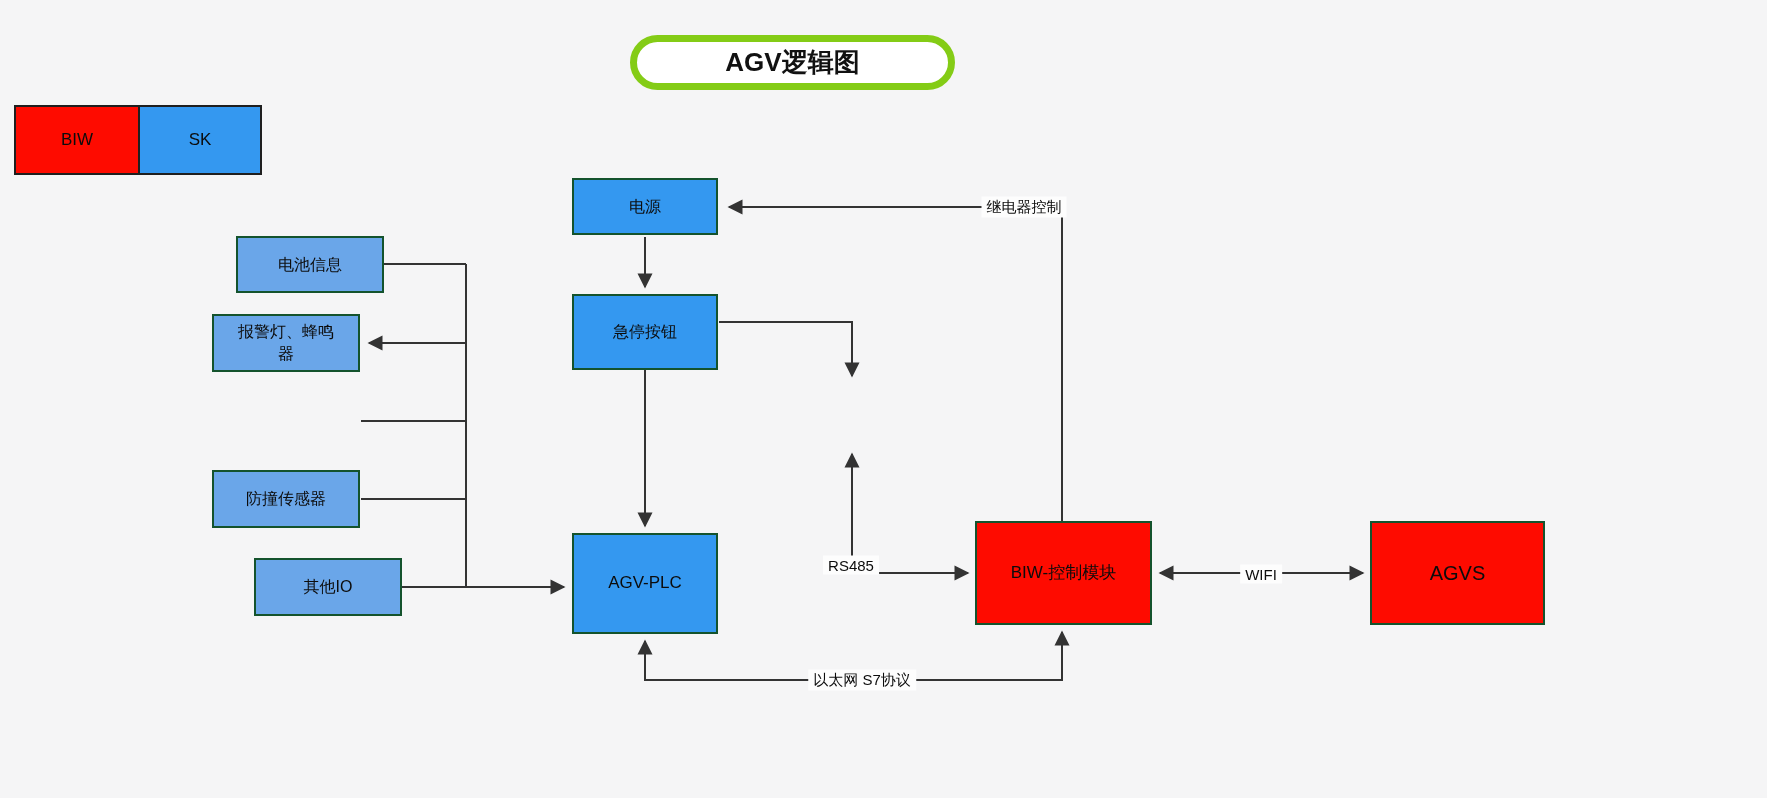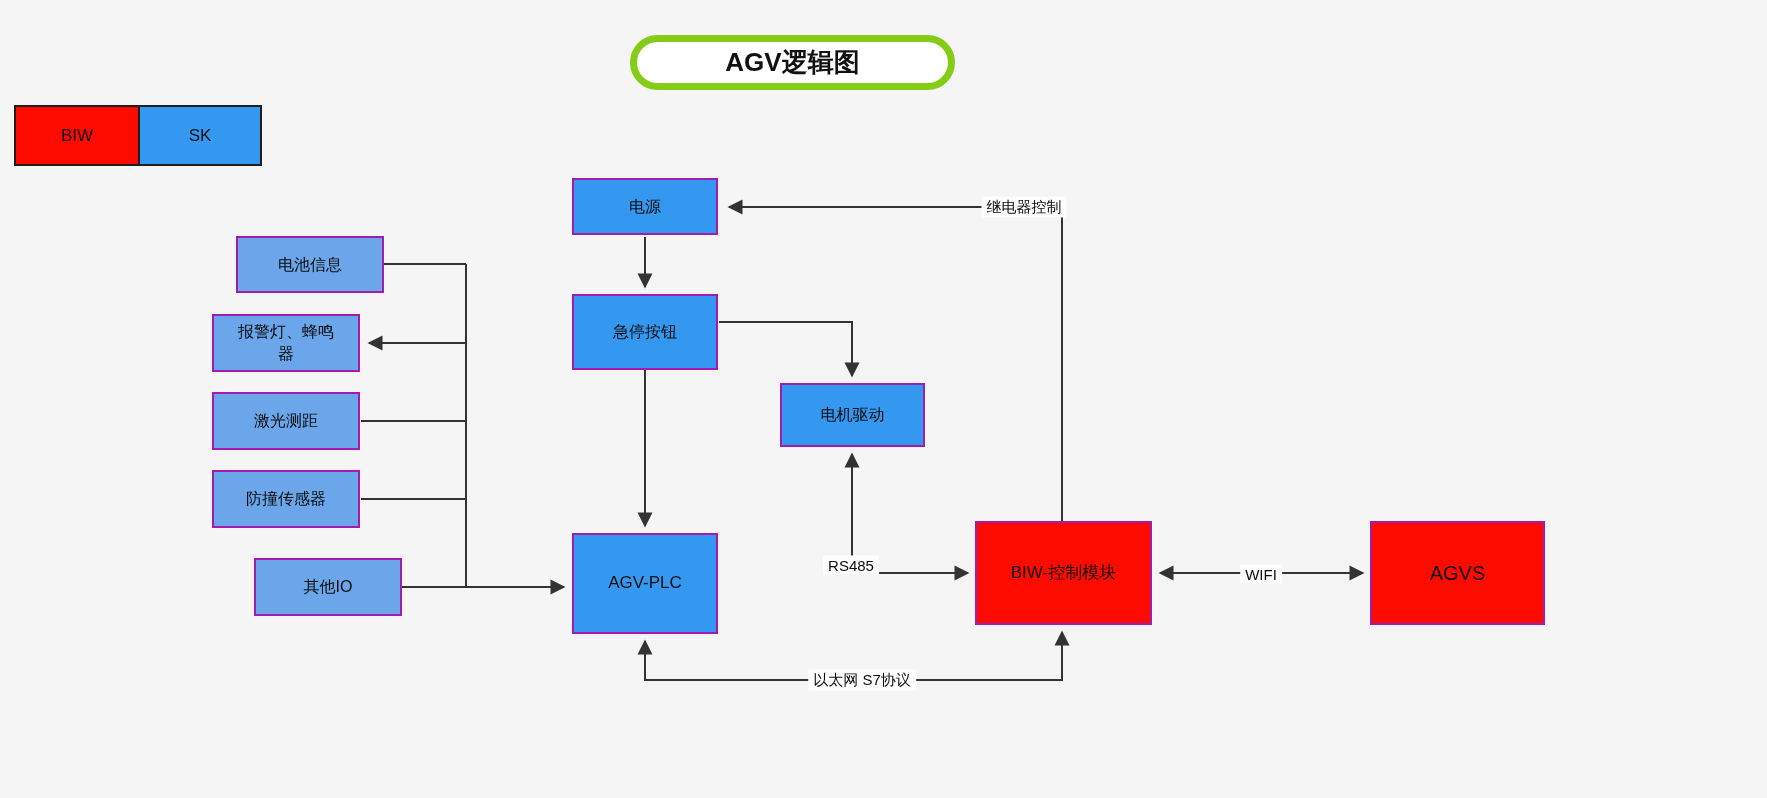--- a/index.html
+++ b/index.html
@@ -5,39 +5,39 @@
   html,body{margin:0;padding:0;}
   body{font-family:"Liberation Sans","DejaVu Sans",sans-serif;background:#e9e9e9;}
   .canvas{
     position:relative;width:1767px;height:798px;background:#f5f5f6;overflow:hidden;
   }
   .canvas svg.wires{position:absolute;left:0;top:0;width:1767px;height:798px;}
 
   
   .node{
     position:absolute;display:flex;align-items:center;justify-content:center;
-    text-align:center;border:2px solid #a21caf;color:#0c0c0c;font-size:16px;
+    text-align:center;border:2px solid #14532d;color:#0c0c0c;font-size:16px;
     box-sizing:border-box;line-height:1.35;
   }
   .blue-dark{background:#3498f0;}
   .blue-light{background:#6aa6e9;}
   .red{background:#fe0b00;}
 
   
   .title{
     position:absolute;left:630px;top:35px;width:325px;height:55px;
     background:#ffffff;border:7px solid #84cc16;border-radius:28px;
     display:flex;align-items:center;justify-content:center;
     font-size:26px;font-weight:bold;color:#111;box-sizing:border-box;
   }
 
   
   .legend{position:absolute;left:14px;top:105px;display:flex;}
   .legend .swatch{
-    width:126px;height:61px;border:2px solid #1f1f1f;box-sizing:border-box;
+    width:126px;height:70px;border:2px solid #1f1f1f;box-sizing:border-box;
     display:flex;align-items:center;justify-content:center;font-size:17px;color:#0c0c0c;
   }
   .legend .swatch + .swatch{margin-left:-2px;width:124px;}
 
   
   .n-battery  {left:212px;top:236px;width:148px;height:57px;margin-left:24px;}
   .n-alarm    {left:212px;top:314px;width:148px;height:58px;}
   .n-alarm .wrap{display:inline-block;max-width:104px;}
   .n-laser    {left:212px;top:392px;width:148px;height:58px;}
   .n-collision{left:212px;top:470px;width:148px;height:58px;}
@@ -105,27 +105,25 @@
 
   <div class="legend">
     <div class="swatch red">BIW</div>
     <div class="swatch blue-dark">SK</div>
   </div>
 
   <div class="node blue-light n-battery">电池信息</div>
   <div class="node blue-light n-alarm">
     <span class="wrap">报警灯、蜂鸣器</span>
   </div>
-  <div class="node blue-light n-laser">激光测距</div>
   <div class="node blue-light n-collision">防撞传感器</div>
   <div class="node blue-light n-otherio">其他IO</div>
 
   <div class="node blue-dark n-power">电源</div>
   <div class="node blue-dark n-estop">急停按钮</div>
-  <div class="node blue-dark n-motor">电机驱动</div>
   <div class="node blue-dark n-plc">AGV-PLC</div>
 
   <div class="node red n-biw">BIW-控制模块</div>
   <div class="node red n-agvs">AGVS</div>
 
   <div class="edge-label lbl-relay">继电器控制</div>
   <div class="edge-label lbl-rs485">RS485</div>
   <div class="edge-label lbl-wifi">WIFI</div>
   <div class="edge-label lbl-eth">以太网 S7协议</div>
 

